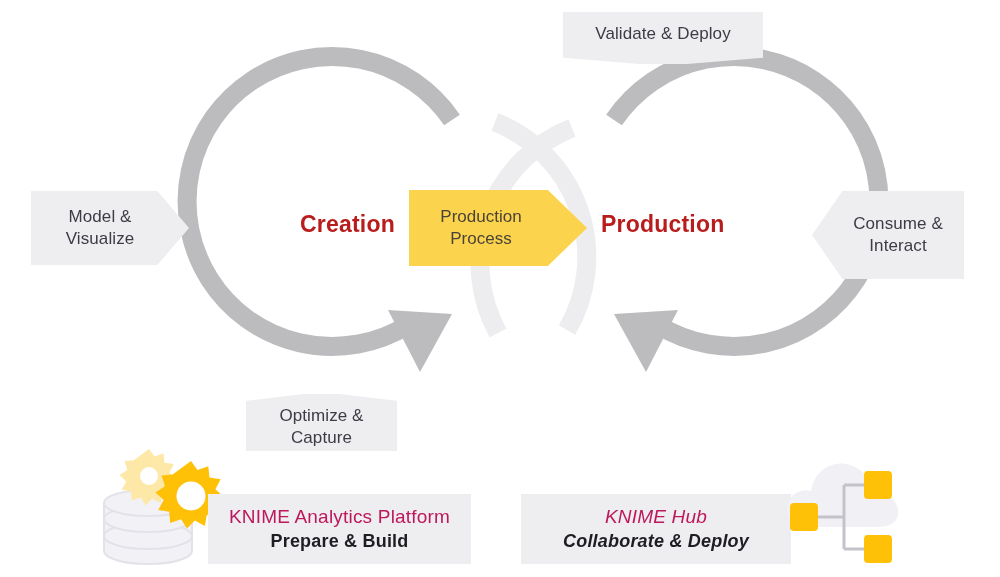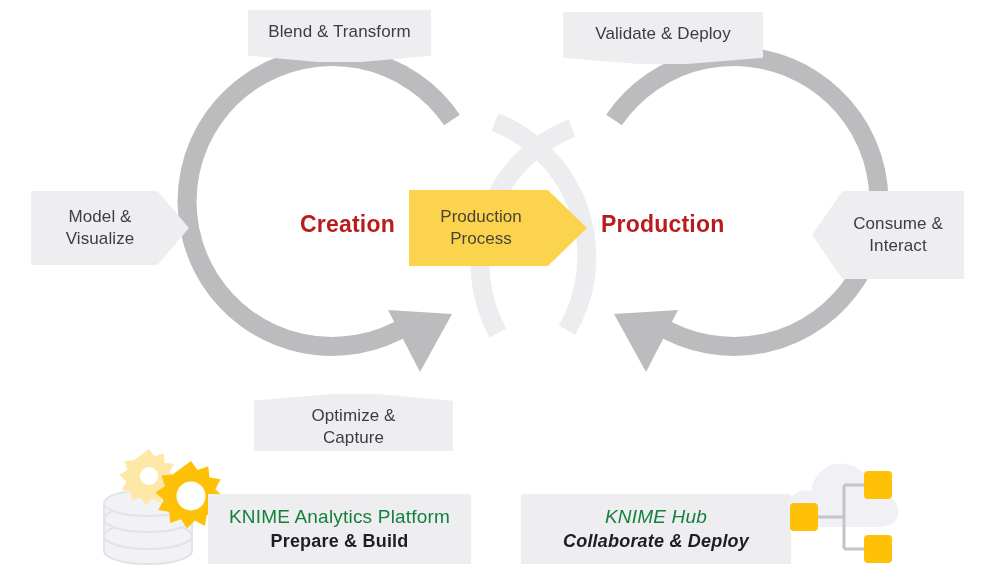--- a/index.html
+++ b/index.html
@@ -100,21 +100,21 @@
     position: absolute;
     background: #eeeef1;
     display: flex;
     flex-direction: column;
     align-items: center;
     justify-content: center;
     box-sizing: border-box;
   }
   .product-name {
     font-size: 19px;
-    color: #15803d;
+    color: #be185d;
     line-height: 1.3;
     letter-spacing: .2px;
   }
   .product-sub {
     font-size: 18px;
     font-weight: bold;
     color: #1d1d24;
     line-height: 1.3;
     letter-spacing: .2px;
   }
@@ -141,39 +141,36 @@
     </g>
 
     <g fill="none">
       <path d="M 614 120
                A 145 145 0 1 1 658 325" stroke="#BCBCBF" stroke-width="19" stroke-linecap="butt"></path>
 
       <polygon points="678,310 614,314 646,372" fill="#BCBCBF"></polygon>
     </g>
   </svg>
 
-  <div class="chip top" style="left:248px; top:10px; width:183px; height:52px;">
-    <span>Blend &amp; Transform</span>
-  </div>
 
   <div class="chip top" style="left:563px; top:12px; width:200px; height:52px;">
     <span>Validate &amp; Deploy</span>
   </div>
 
   <div class="chip point-right" style="left:31px; top:191px; width:158px; height:74px; flex-direction:column;">
     <span>Model &amp;</span>
     <span>Visualize</span>
   </div>
 
   <div class="chip point-left" style="left:812px; top:191px; width:152px; height:88px; flex-direction:column;">
     <span>Consume &amp;</span>
     <span>Interact</span>
   </div>
 
-  <div class="chip bottom" style="left:246px; top:394px; width:199px; height:57px; flex-direction:column;margin-left:8px;">
+  <div class="chip bottom" style="left:246px; top:394px; width:151px; height:57px; flex-direction:column;">
     <span>Optimize &amp;</span>
     <span>Capture</span>
   </div>
 
 
   <div class="cycle-title" style="left:300px; top:211px;">Creation</div>
 
   <div class="cycle-title" style="left:601px; top:211px;">Production</div>
 
   <div class="yellow-arrow" style="left:409px; top:190px; width:178px; height:76px; flex-direction:column;">

